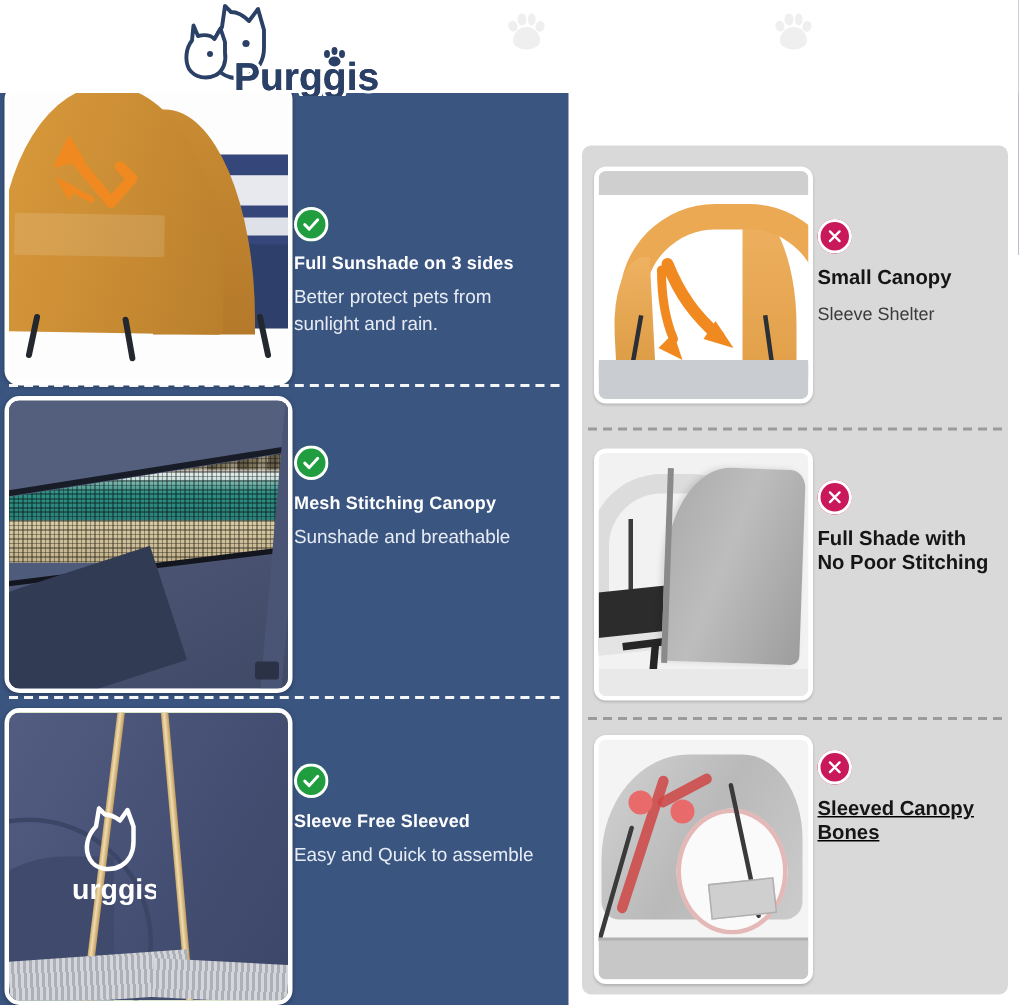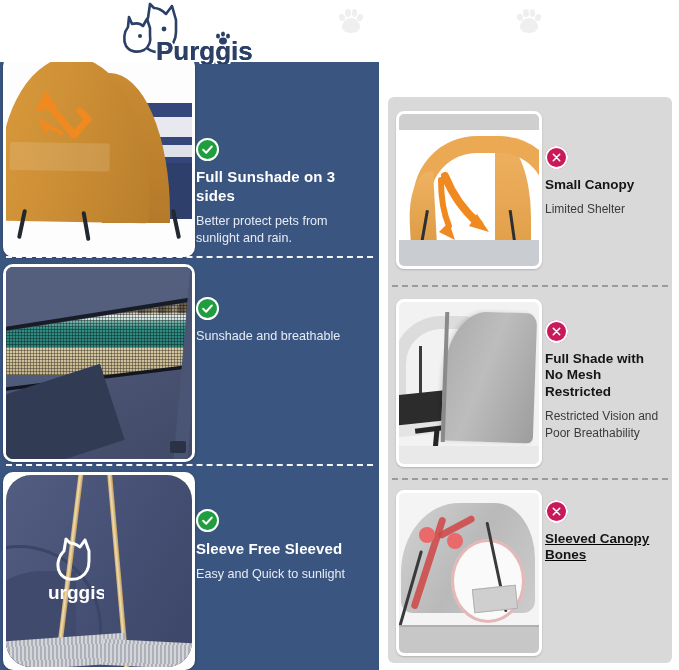--- a/index.html
+++ b/index.html
@@ -65,21 +65,21 @@
     border-top:2px dashed #ffffff;opacity:.95;
   }
   .photo{
     position:absolute;left:3px;top:8px;width:186px;height:192px;
     background:#fff;border:3px solid #fff;border-radius:10px;overflow:hidden;
     box-shadow:0 1px 3px rgba(0,0,0,.25);
   }
   .lrow.r1 .photo{top:10px;height:195px;}
   .ltext{position:absolute;left:196px;top:40px;width:176px;}
   .ltext .title{
-    color:#ffffff;font-size:15px;font-weight:bold;line-height:1.25;
+    color:#ffffff;font-size:12px;font-weight:bold;line-height:1.25;
     margin:0 0 7px 0;letter-spacing:.1px;
   }
   .ltext .sub{
     color:#e7ecf4;font-size:12.6px;line-height:1.42;margin:0;font-weight:normal;
   }
   .badge{
     position:absolute;width:23px;height:23px;border-radius:50%;
     display:flex;align-items:center;justify-content:center;
   }
   .badge.ok{left:196px;background:#1f9d3f;box-shadow:0 0 0 2px #ffffff inset;}
@@ -202,21 +202,21 @@
     background:#181c27;transform:rotate(-9deg);
   }
   .p2 .darkfold{
     position:absolute;left:-40px;top:118px;width:150px;height:80px;
     background:#323b54;transform:rotate(-18deg);border-radius:40% 0 0 0;
   }
   .p2 .rightedge{position:absolute;right:-4px;top:0;width:14px;height:100%;background:#4a5474;transform:skewX(-5deg);}
   .p2 .clip{position:absolute;right:6px;bottom:6px;width:16px;height:12px;background:#2b3245;border-radius:2px;}
 
   
-  .p3{background:#bef264;border-radius:25px;}
+  .p3{background:#bef264;}
   .p3 .grad{position:absolute;inset:0;background:linear-gradient(120deg,#525d81,#434e72 60%,#3c4668);}
   .p3 .pole{
     position:absolute;width:5px;height:230px;
     background:linear-gradient(90deg,#c9a76a,#f0dcae 40%,#c09a5c);
     border-radius:3px;transform-origin:top center;
   }
   .p3 .pole1{left:74px;top:-14px;transform:rotate(7deg);}
   .p3 .pole2{left:100px;top:-14px;transform:rotate(-5deg);}
   .p3 .arcdark{
     position:absolute;left:-70px;top:70px;width:160px;height:160px;
@@ -414,20 +414,21 @@
         <div class="rightedge"></div>
         <div class="clip"></div>
       </div>
     </div>
     <div class="badge ok">
       <svg viewBox="0 0 24 24">
         <path d="M4 12.5 L9.5 18 L20 6.5" fill="none" stroke="#ffffff" stroke-width="3.6" stroke-linecap="round" stroke-linejoin="round"></path>
       </svg>
     </div>
     <div class="ltext">
+      <p class="title">Mesh Stitching Canopy</p>
       <p class="sub">Sunshade and breathable</p>
     </div>
   </div>
 
   <div class="lrow r3">
     <div class="divider"></div>
     <div class="photo">
       <div class="scene p3">
         <div class="grad"></div>
         <div class="arcdark"></div>
@@ -444,21 +445,21 @@
         </svg>
       </div>
     </div>
     <div class="badge ok">
       <svg viewBox="0 0 24 24">
         <path d="M4 12.5 L9.5 18 L20 6.5" fill="none" stroke="#ffffff" stroke-width="3.6" stroke-linecap="round" stroke-linejoin="round"></path>
       </svg>
     </div>
     <div class="ltext">
       <p class="title">Sleeve Free Sleeved</p>
-      <p class="sub">Easy and Quick to sunlight</p>
+      <p class="sub">Easy and Quick to assemble</p>
     </div>
   </div>
 
   <div class="rrow r1">
     <div class="rphoto">
       <div class="scene q1">
         <div class="top"></div>
         <div class="archR"></div>
         <div class="arch"></div>
         <div class="archL"></div>
@@ -474,21 +475,21 @@
         </svg>
       </div>
     </div>
     <div class="badge no">
       <svg viewBox="0 0 24 24">
         <path d="M5 5 L19 19 M19 5 L5 19" stroke="#ffffff" stroke-width="3.4" stroke-linecap="round"></path>
       </svg>
     </div>
     <div class="rtext">
       <p class="title">Small Canopy</p>
-      <p class="sub">Limited Shelter</p>
+      <p class="sub">Sleeve Shelter</p>
     </div>
   </div>
 
   <div class="rrow r2">
     <div class="divider"></div>
     <div class="rphoto">
       <div class="scene q2">
         <div class="backarch"></div>
         <div class="pole"></div>
         <div class="polebase"></div>
@@ -500,22 +501,21 @@
         <div class="flapedge"></div>
         <div class="floor"></div>
       </div>
     </div>
     <div class="badge no">
       <svg viewBox="0 0 24 24">
         <path d="M5 5 L19 19 M19 5 L5 19" stroke="#ffffff" stroke-width="3.4" stroke-linecap="round"></path>
       </svg>
     </div>
     <div class="rtext">
-      <p class="title">Full Shade with No Mesh Restricted</p>
-      <p class="sub">Restricted Vision and Poor Breathability</p>
+      <p class="title">Full Shade with No Poor Stitching</p>
     </div>
   </div>
 
   <div class="rrow r3">
     <div class="divider"></div>
     <div class="rphoto">
       <div class="scene q3">
         <div class="body"></div>
         <div class="s1 sleeve"></div>
         <div class="s2 sleeve"></div>

